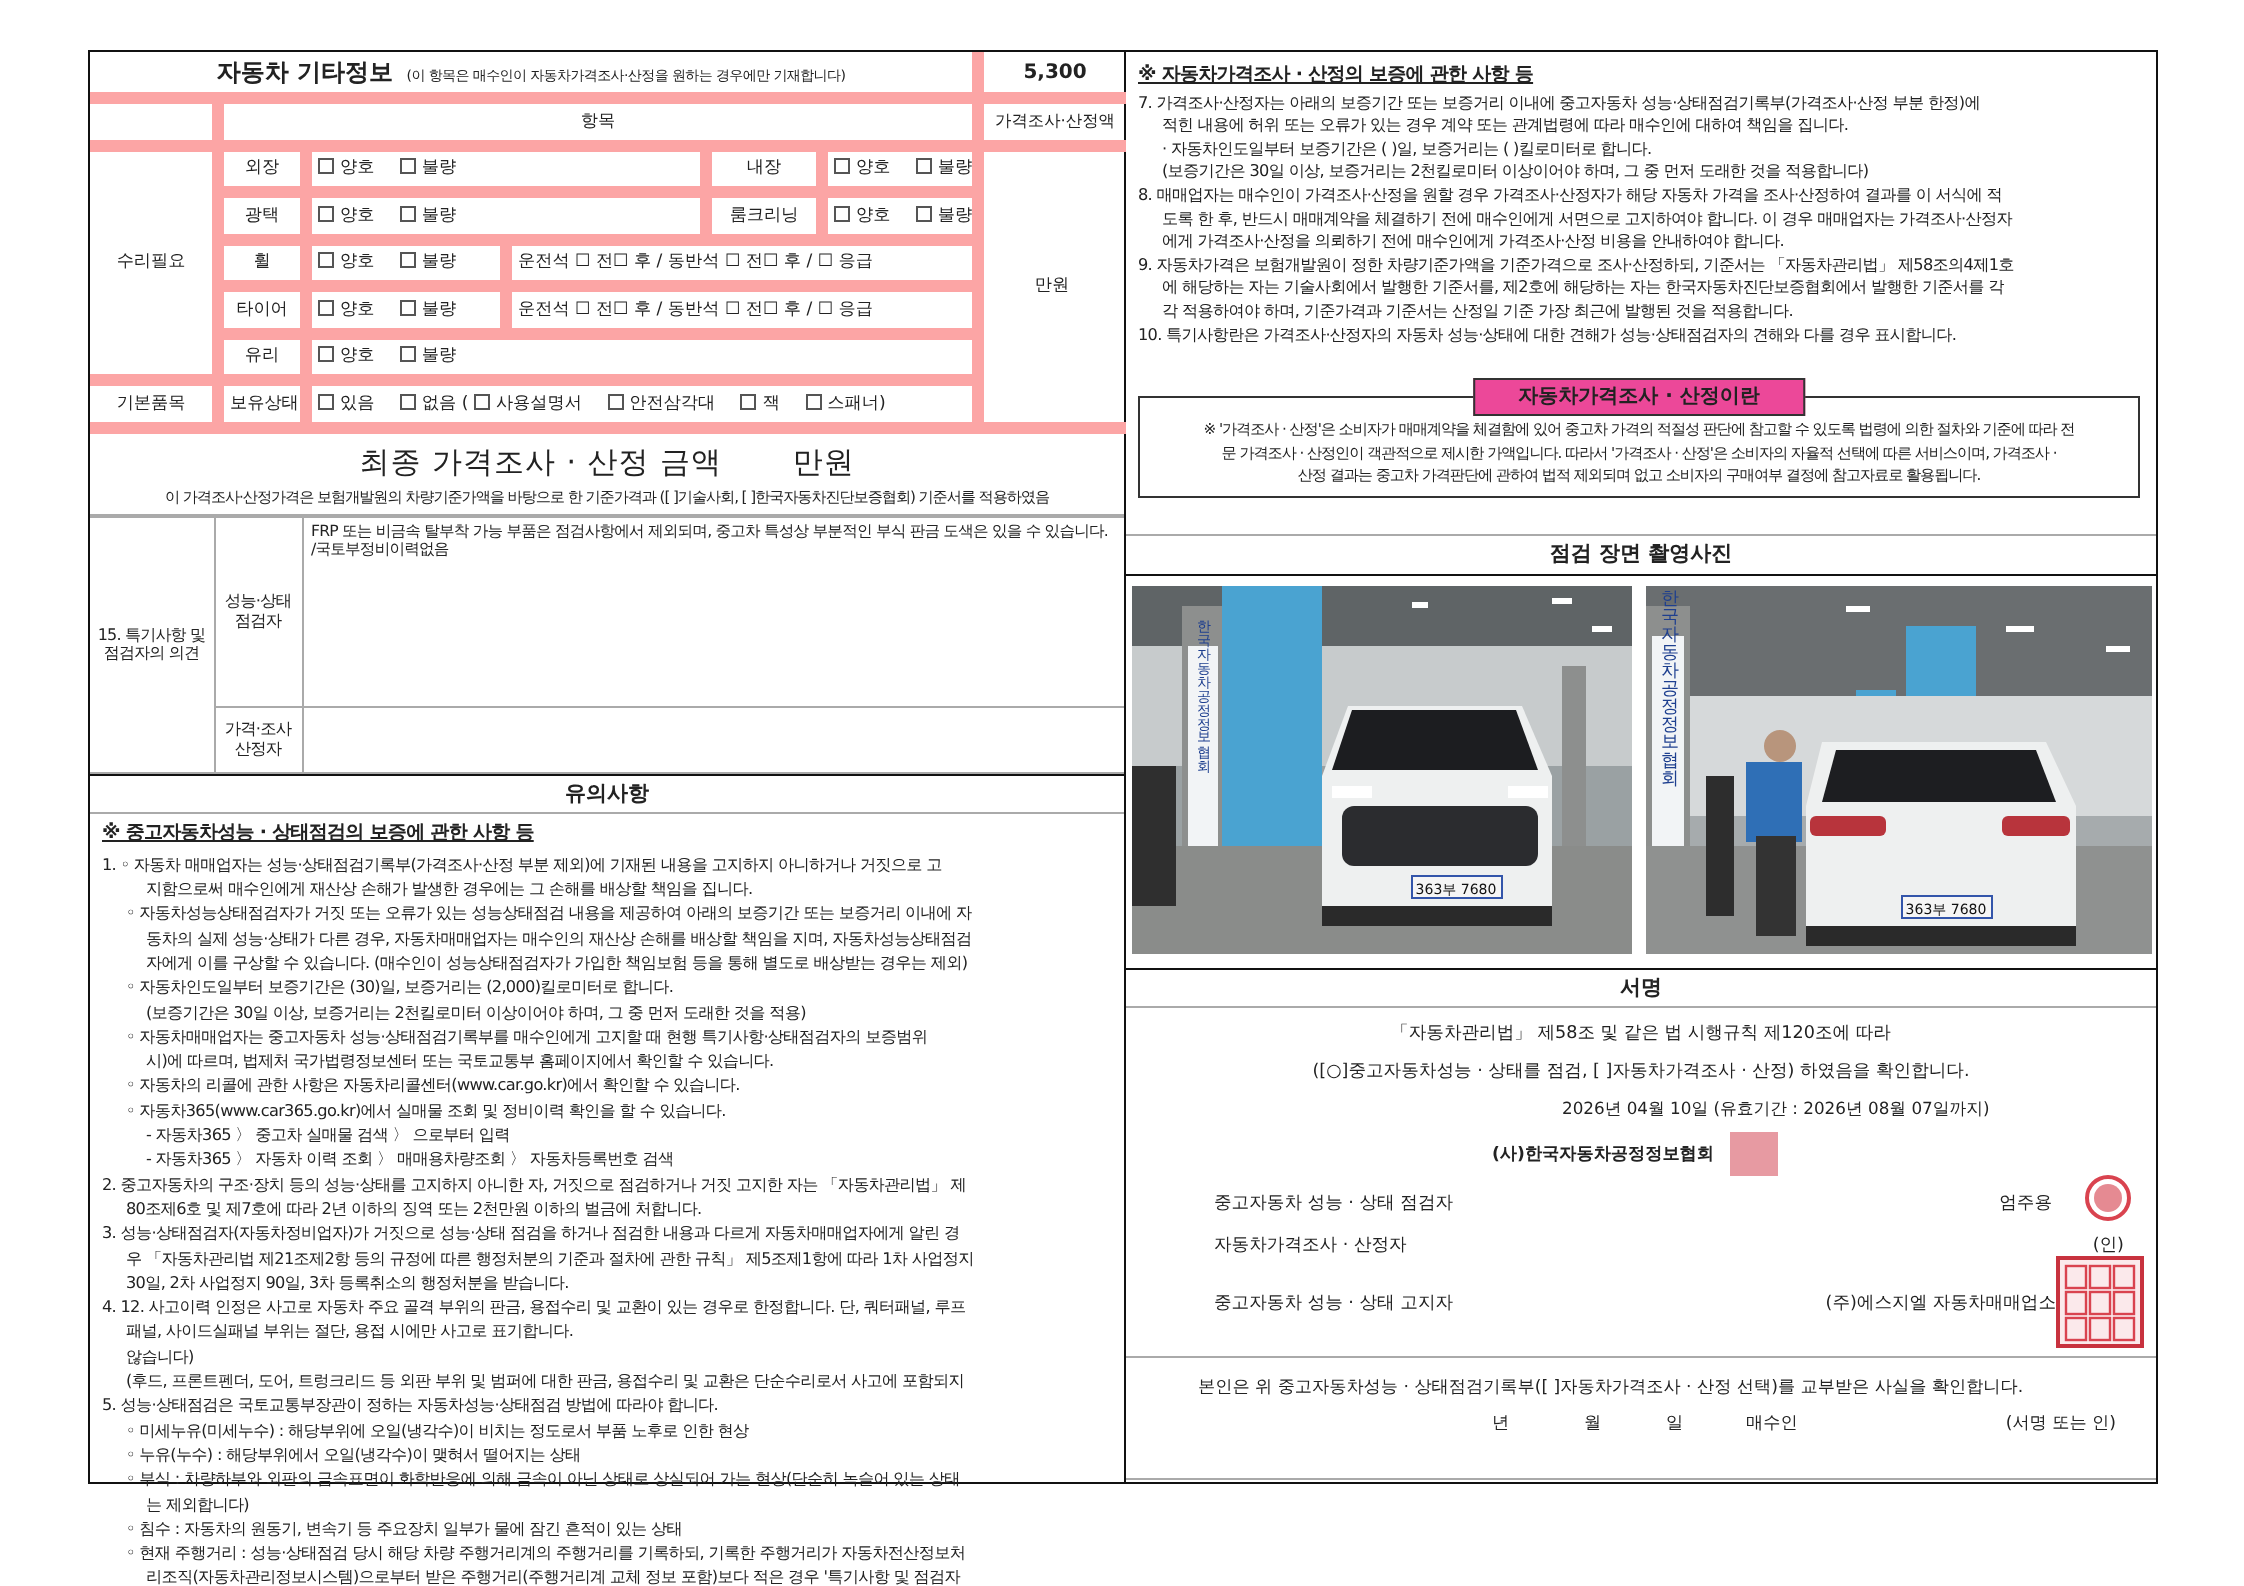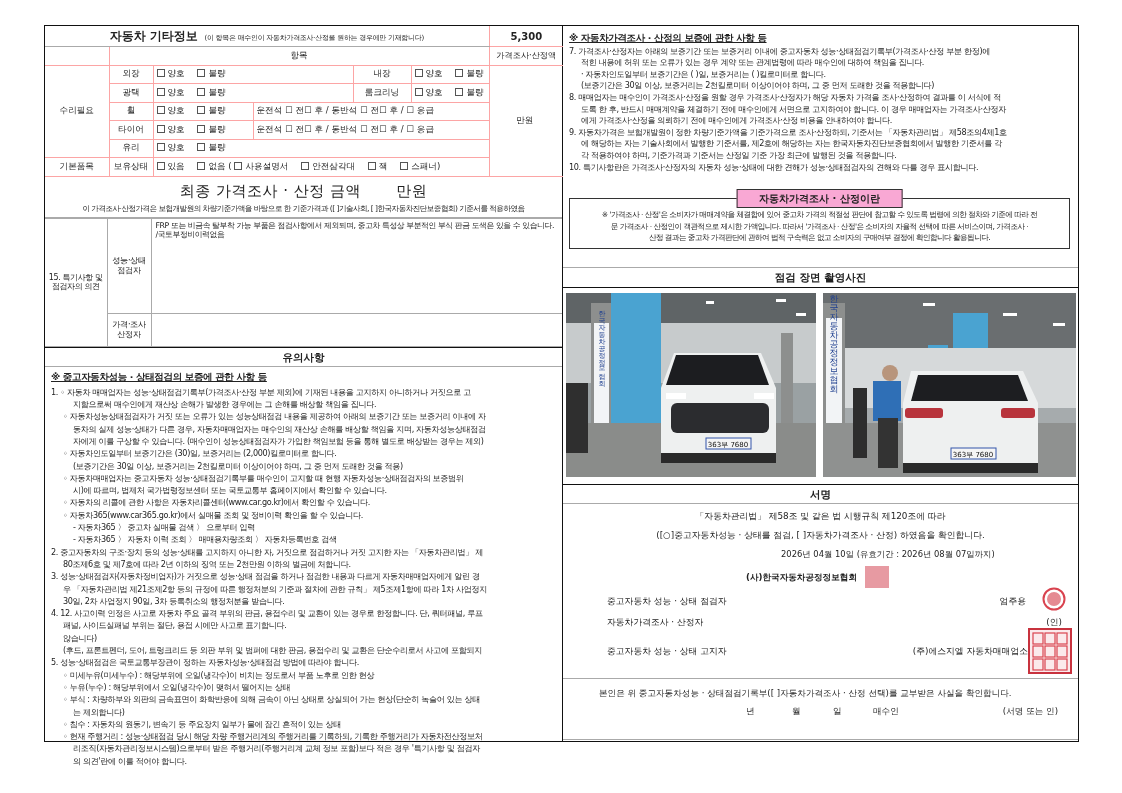--- a/index.html
+++ b/index.html
@@ -6,21 +6,21 @@
   body { width:1122px; height:793px; position:relative; overflow:hidden;
          font-family:"DejaVu Sans","Liberation Sans",sans-serif; color:#222; }
   .page { position:absolute; left:44px; top:25px; width:1035px; height:717px;
           border:1.5px solid #111; box-sizing:border-box; }
   .col-left { position:absolute; left:0; top:0; width:518px; height:100%;
               border-right:1.5px solid #111; box-sizing:border-box; }
   .col-right { position:absolute; left:518px; top:0; width:515px; height:100%; }
 
   
   table.info { border-collapse:collapse; width:100%; font-size:8.6px; table-layout:fixed; }
-  table.info td { border:1px solid #fca5a5; padding:0 3px; height:17.5px; white-space:nowrap; overflow:hidden; }
+  table.info td { border:6px solid #fca5a5; padding:0 3px; height:17.5px; white-space:nowrap; overflow:hidden; }
   table.info tr:first-child td { border-top:none; }
   table.info td:first-child { border-left:none;margin-top:44px; }
   table.info td:last-child { border-right:none; }
   .c { text-align:center; }
   .r { text-align:center; }
   .title-row td { height:20px !important; }
   .doc-title { font-size:12px; font-weight:bold; }
   .doc-sub { font-size:7px; margin-left:4px; letter-spacing:-0.3px; }
   .price-hdr { font-size:8.2px; }
   .cb { display:inline-block; width:8px; height:8px; border:1px solid #555; vertical-align:-1px; margin-right:3px; box-sizing:border-box; }
@@ -40,21 +40,21 @@
   .notes .heading { font-weight:bold; text-decoration:underline; font-size:9.5px; margin-bottom:3px; }
   .notes .ln { white-space:nowrap; }
   .in1 { padding-left:12px; }
   .in2 { padding-left:22px; }
 
   
   .r-notes { padding:6px 8px 0 6px; font-size:8.1px; line-height:11.6px; letter-spacing:-0.35px; height:163px; box-sizing:border-box; }
   .r-notes .heading { font-weight:bold; text-decoration:underline; font-size:9.5px; margin-bottom:2px; }
   .r-notes .ln { white-space:nowrap; }
   .def-wrap { position:relative; margin:0 8px 0 6px; height:78px; }
-  .def-title { position:absolute; left:50%; transform:translateX(-50%); top:0; background:#f9a8d4; border:1px solid #333; padding:0 22px; font-size:10px; font-weight:bold; height:17px; line-height:17px; z-index:2; white-space:nowrap; }
+  .def-title { position:absolute; left:50%; transform:translateX(-50%); top:0; background:#ec4899; border:1px solid #333; padding:0 22px; font-size:10px; font-weight:bold; height:17px; line-height:17px; z-index:2; white-space:nowrap; }
   .def-box { position:absolute; left:0; right:0; top:9px; border:1px solid #333; padding:10px 8px 4px 8px; font-size:7.6px; line-height:11.5px; letter-spacing:-0.55px; text-align:center; }
   .photo-hdr { text-align:center; font-size:10.5px; font-weight:bold; border-top:1px solid #aaa; border-bottom:1.5px solid #111; height:19px; line-height:19px; }
   .photos { position:relative; height:196px; }
   .photo { position:absolute; top:5px; height:184px; overflow:hidden; }
   .sign-hdr { text-align:center; font-size:10.5px; font-weight:bold; border-top:1.5px solid #111; border-bottom:1px solid #aaa; height:18px; line-height:18px; }
   .sign-body { font-size:8.8px; position:relative; height:174px; border-bottom:1px solid #aaa; }
   .sign-line { position:absolute; white-space:nowrap; }
   .seal-square { display:inline-block; width:24px; height:22px; background:#e79aa2; vertical-align:middle; margin-left:8px; }
   .receipt { font-size:8.6px; position:relative; height:60px; border-bottom:1px solid #aaa; }
 </style>
@@ -182,21 +182,21 @@
     <div class="notes">
       <div class="heading">※ 중고자동차성능 · 상태점검의 보증에 관한 사항 등</div>
       <div id="notes-lines">
           <div class="ln ">1. ◦  자동차 매매업자는 성능·상태점검기록부(가격조사·산정 부분 제외)에 기재된 내용을 고지하지 아니하거나 거짓으로 고</div>
           <div class="ln in2">지함으로써 매수인에게 재산상 손해가 발생한 경우에는 그 손해를 배상할 책임을 집니다.</div>
           <div class="ln in1">◦  자동차성능상태점검자가 거짓 또는 오류가 있는 성능상태점검 내용을 제공하여 아래의 보증기간 또는 보증거리 이내에 자</div>
           <div class="ln in2">동차의 실제 성능·상태가 다른 경우, 자동차매매업자는 매수인의 재산상 손해를 배상할 책임을 지며, 자동차성능상태점검</div>
           <div class="ln in2">자에게 이를 구상할 수 있습니다. (매수인이 성능상태점검자가 가입한 책임보험 등을 통해 별도로 배상받는 경우는 제외)</div>
           <div class="ln in1">◦  자동차인도일부터 보증기간은 (30)일, 보증거리는 (2,000)킬로미터로 합니다.</div>
           <div class="ln in2">(보증기간은 30일 이상, 보증거리는 2천킬로미터 이상이어야 하며, 그 중 먼저 도래한 것을 적용)</div>
-          <div class="ln in1">◦  자동차매매업자는 중고자동차 성능·상태점검기록부를 매수인이 고지할 때 현행 자동차성능·상태점검자의 보증범위</div>
+          <div class="ln in1">◦  자동차매매업자는 중고자동차 성능·상태점검기록부를 매수인에게 고지할 때 현행 특기사항·상태점검자의 보증범위</div>
           <div class="ln in2">시)에 따르며, 법제처 국가법령정보센터 또는 국토교통부 홈페이지에서 확인할 수 있습니다.</div>
           <div class="ln in1">◦  자동차의 리콜에 관한 사항은 자동차리콜센터(www.car.go.kr)에서 확인할 수 있습니다.</div>
           <div class="ln in1">◦  자동차365(www.car365.go.kr)에서 실매물 조회 및 정비이력 확인을 할 수 있습니다.</div>
           <div class="ln in2">- 자동차365 〉 중고차 실매물 검색 〉 으로부터 입력</div>
           <div class="ln in2">- 자동차365 〉 자동차 이력 조회 〉 매매용차량조회 〉 자동차등록번호 검색</div>
           <div class="ln ">2. 중고자동차의 구조·장치 등의 성능·상태를 고지하지 아니한 자, 거짓으로 점검하거나 거짓 고지한 자는 「자동차관리법」 제</div>
           <div class="ln in1">80조제6호 및 제7호에 따라 2년 이하의 징역 또는 2천만원 이하의 벌금에 처합니다.</div>
           <div class="ln ">3. 성능·상태점검자(자동차정비업자)가 거짓으로 성능·상태 점검을 하거나 점검한 내용과 다르게 자동차매매업자에게 알린 경</div>
           <div class="ln in1">우 「자동차관리법 제21조제2항 등의 규정에 따른 행정처분의 기준과 절차에 관한 규칙」 제5조제1항에 따라 1차 사업정지</div>
           <div class="ln in1">30일, 2차 사업정지 90일, 3차 등록취소의 행정처분을 받습니다.</div>
@@ -233,21 +233,21 @@
           <div class="ln in1">각 적용하여야 하며, 기준가격과 기준서는 산정일 기준 가장 최근에 발행된 것을 적용합니다.</div>
           <div class="ln ">10. 특기사항란은 가격조사·산정자의 자동차 성능·상태에 대한 견해가 성능·상태점검자의 견해와 다를 경우 표시합니다.</div>
         </div>
     </div>
 
     <div class="def-wrap">
       <div class="def-title">자동차가격조사 · 산정이란</div>
       <div class="def-box">
         <div>※ '가격조사 · 산정'은 소비자가 매매계약을 체결함에 있어 중고차 가격의 적절성 판단에 참고할 수 있도록 법령에 의한 절차와 기준에 따라 전</div>
         <div>문 가격조사 · 산정인이 객관적으로 제시한 가액입니다. 따라서 '가격조사 · 산정'은 소비자의 자율적 선택에 따른 서비스이며, 가격조사 ·</div>
-        <div>산정 결과는 중고차 가격판단에 관하여 법적 구속력은 없고 소비자의 구매여부 결정에 확인합니다 활용됩니다.</div>
+        <div>산정 결과는 중고차 가격판단에 관하여 법적 제외되며 없고 소비자의 구매여부 결정에 참고자료로 활용됩니다.</div>
       </div>
     </div>
 
     <div class="photo-hdr">점검 장면 촬영사진</div>
     <div class="photos">
 
       <div class="photo" style="left:3px;width:250px;" title="front view of white SUV on inspection lift">
         <svg width="250" height="184" viewBox="0 0 250 184">
           <rect width="250" height="184" fill="#9aa1a3"></rect>
           <rect width="250" height="30" fill="#5f6466"></rect>

